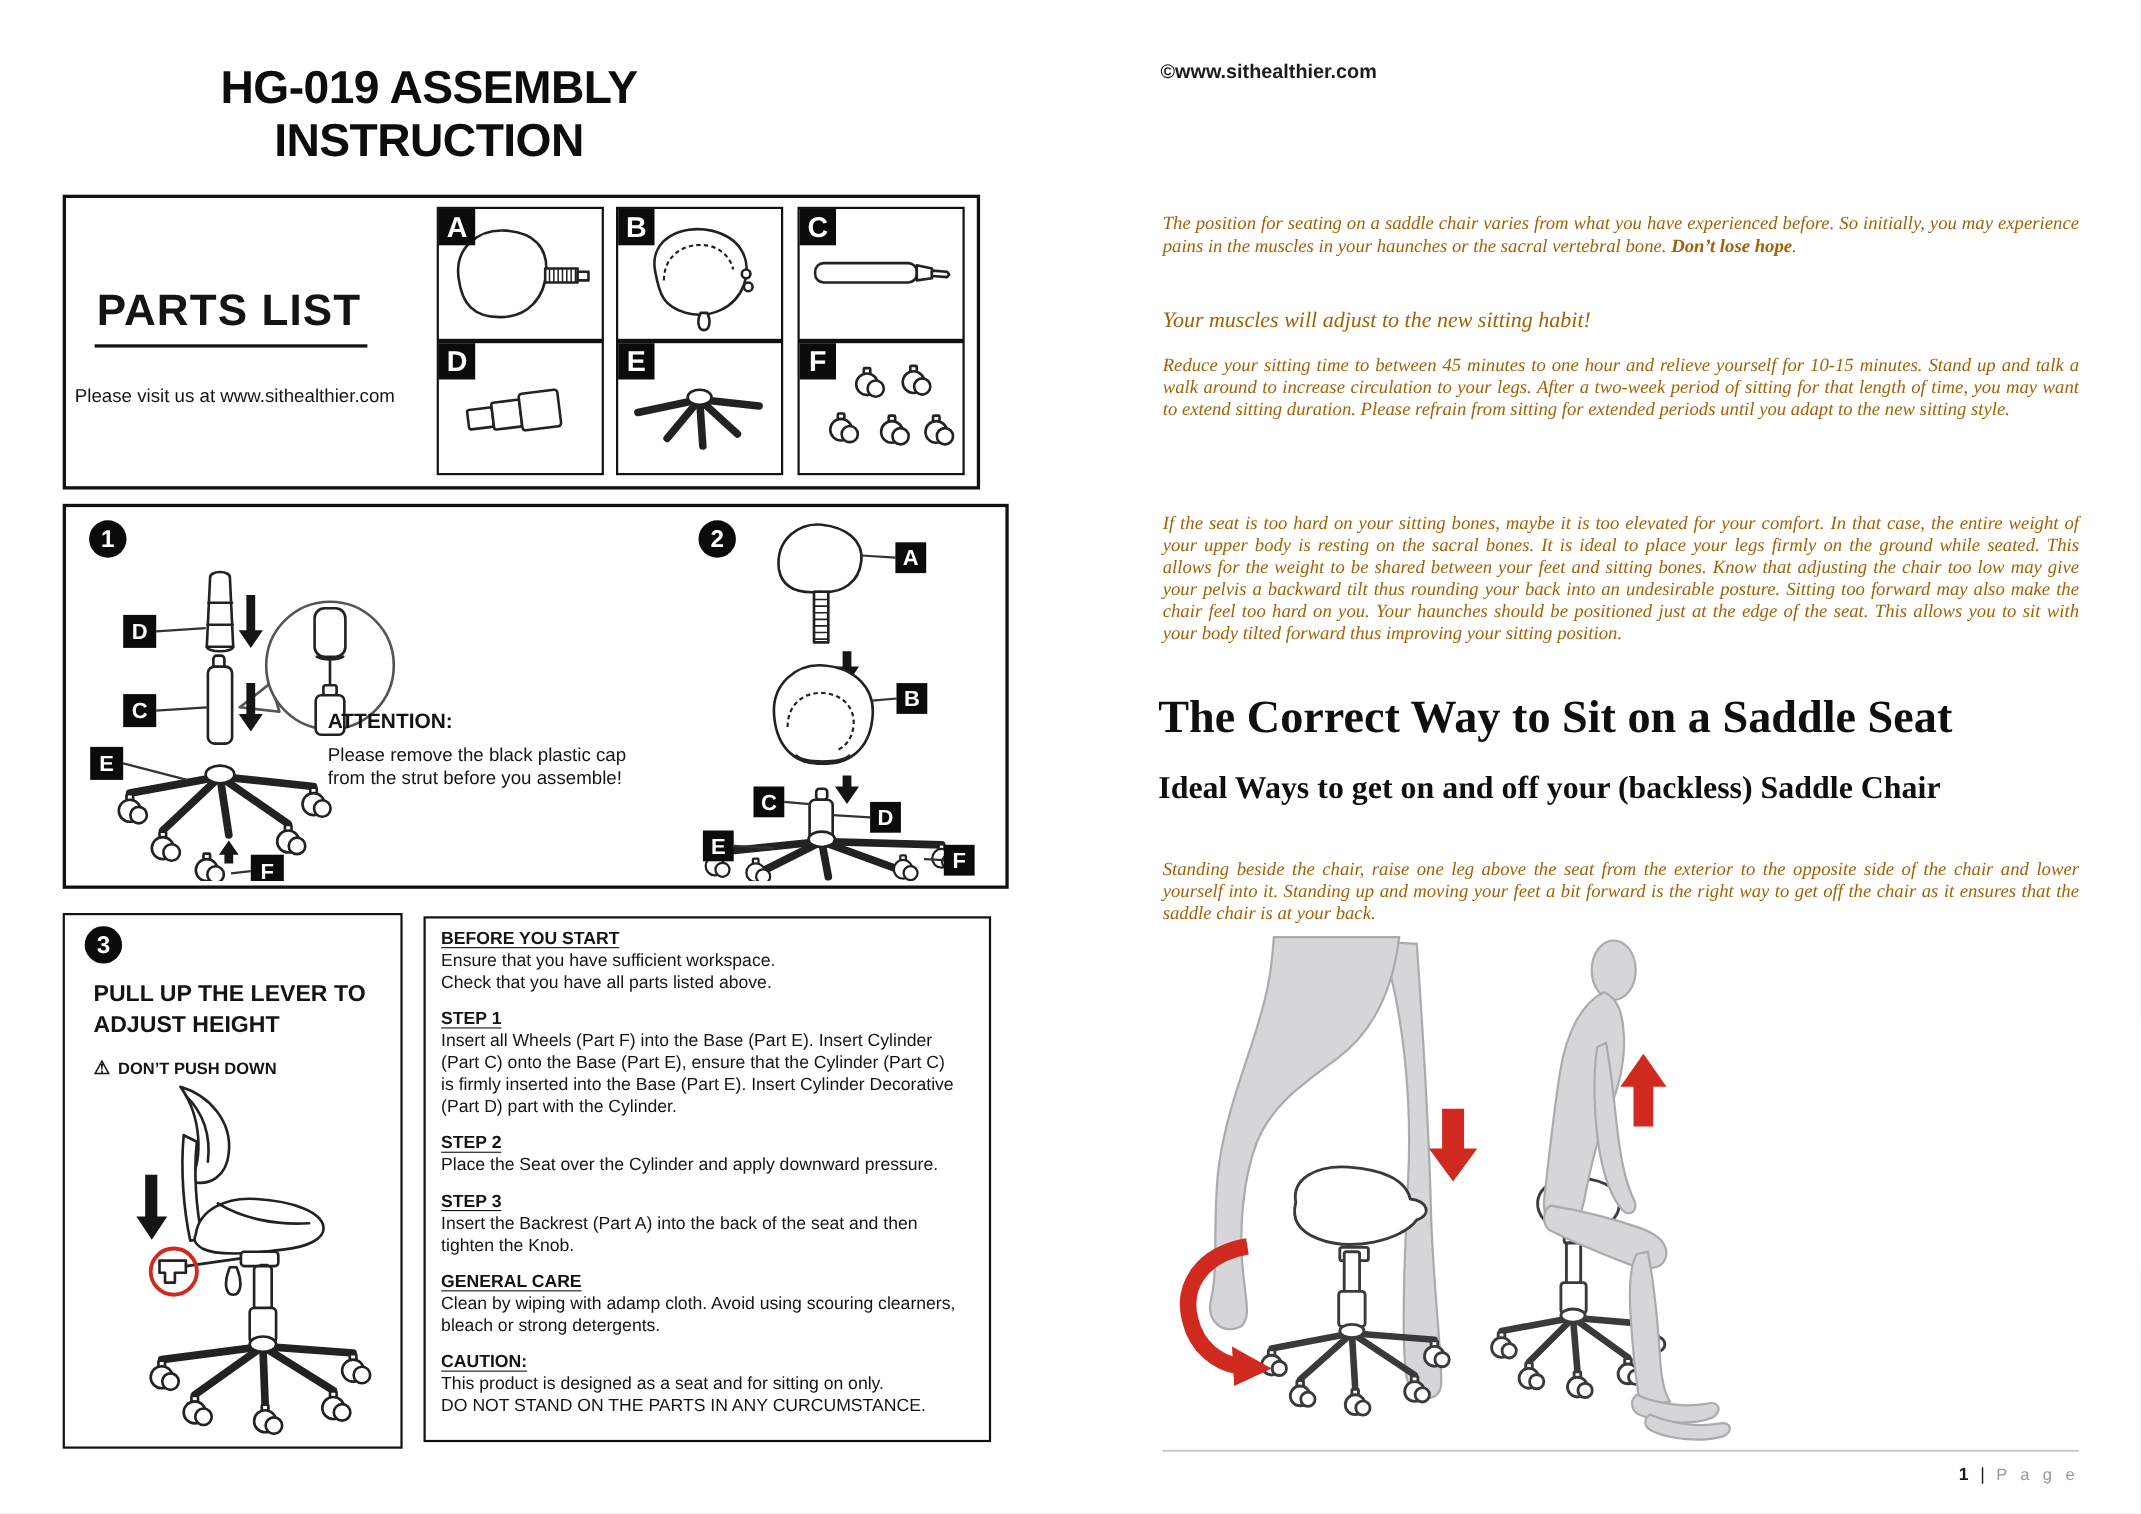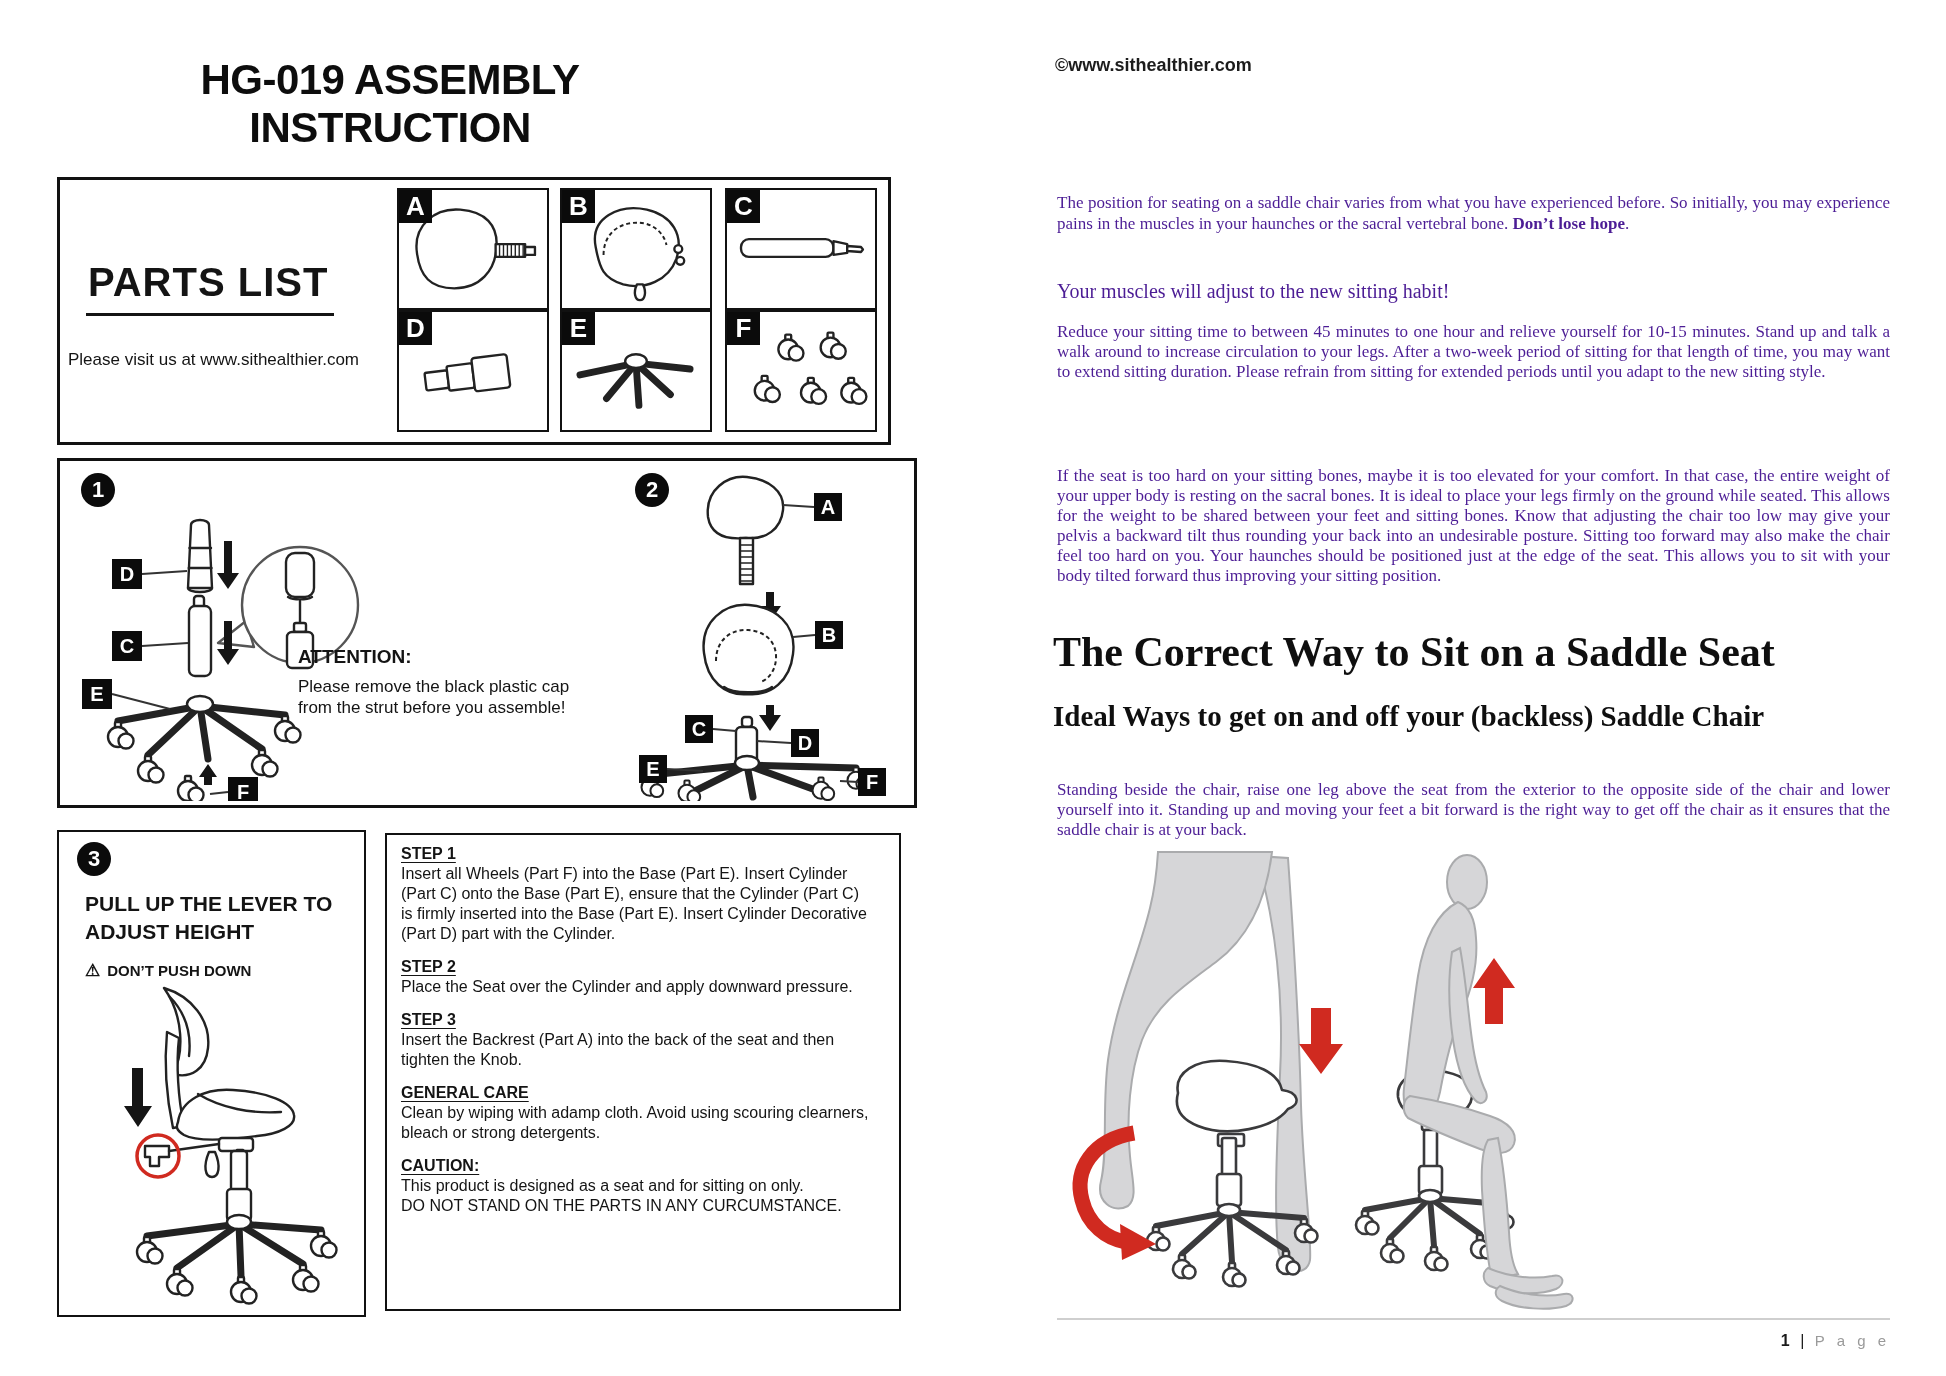--- a/index.html
+++ b/index.html
@@ -32,21 +32,21 @@
   .k{fill:none;stroke:#222;stroke-width:2.4;stroke-linejoin:round;stroke-linecap:round;}
   .kf{fill:#fff;stroke:#222;stroke-width:2.4;stroke-linejoin:round;}
   .kd{fill:none;stroke:#222;stroke-width:2;stroke-dasharray:4 3;}
   .leg{stroke:#222;stroke-width:7;stroke-linecap:round;}
   .blk{fill:#151515;}
   .tag{fill:#0b0b0b;}
   .tagtxt{font-family:"Liberation Sans",sans-serif;font-weight:bold;font-size:20px;fill:#fff;text-anchor:middle;}
   .conn{stroke:#333;stroke-width:2;}
 
   
-  .serif{font-family:"Liberation Serif",serif;color:#4c1d95;}
+  .serif{font-family:"Liberation Serif",serif;color:#a16207;font-style:italic;}
   .copyright{font-weight:bold;font-size:18px;font-family:"Liberation Sans",sans-serif;color:#1c1c1c;}
   .h1{font-family:"Liberation Serif",serif;font-weight:bold;font-size:42px;color:#0f0f0f;}
   .h2{font-family:"Liberation Serif",serif;font-weight:bold;font-size:29px;color:#0f0f0f;}
   .para{font-size:17px;line-height:20px;text-align:justify;}
   .para.loose{line-height:21px;}
   .sil{fill:#d6d6d8;stroke:#aaabad;stroke-width:2;}
   .ln2{fill:#fff;stroke:#3a3a3c;stroke-width:2.6;stroke-linejoin:round;}
   .leg2{stroke:#3a3a3c;stroke-width:6;stroke-linecap:round;}
   .red{fill:#d02a20;}
   .footer-line{position:absolute;border-top:2px solid #cfcfcf;}
@@ -301,20 +301,25 @@
         <use href="#cas3" x="96" y="302"></use>
       <use href="#cas3" x="160" y="310"></use>
         <use href="#cas3" x="222" y="298"></use>
         <use href="#cas3" x="240" y="264"></use>
     </svg>
   </div>
 
   <div class="box-thin" style="left:385px;top:833px;width:512px;height:474px;">
     <div class="instr" style="left:14px;top:9px;width:486px;">
       <div class="sec">
+        <div class="h">BEFORE YOU START</div>
+        <div>Ensure that you have sufficient workspace.</div>
+        <div>Check that you have all parts listed above.</div>
+      </div>
+      <div class="sec">
         <div class="h">STEP 1</div>
         <div>Insert all Wheels (Part F) into the Base (Part E). Insert Cylinder</div>
         <div>(Part C) onto the Base (Part E), ensure that the Cylinder (Part C)</div>
         <div>is firmly inserted into the Base (Part E). Insert Cylinder Decorative</div>
         <div>(Part D) part with the Cylinder.</div>
       </div>
       <div class="sec">
         <div class="h">STEP 2</div>
         <div>Place the Seat over the Cylinder and apply downward pressure.</div>
       </div>

